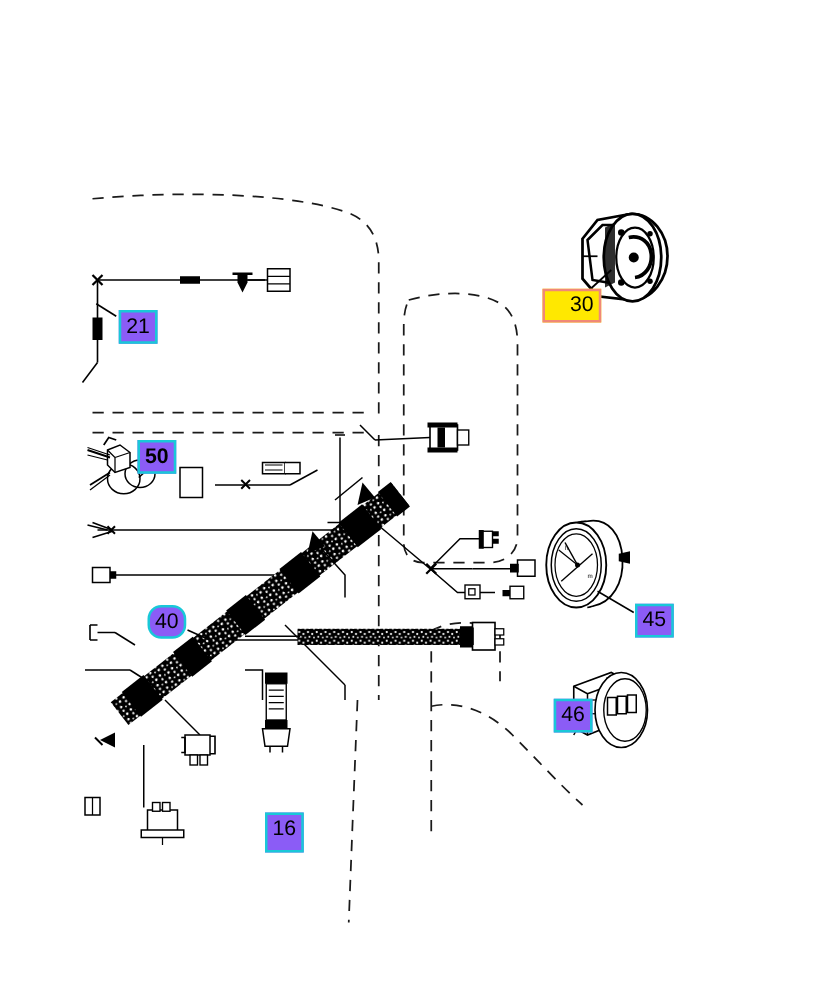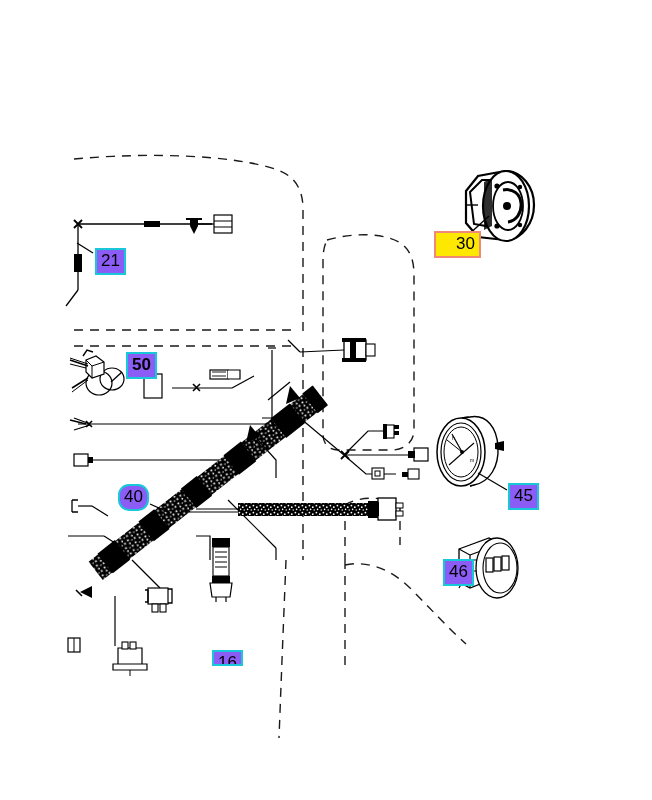--- a/index.html
+++ b/index.html
@@ -300,25 +300,25 @@
 
     <g fill="none" stroke="#000" stroke-width="1.3">
       <path d="M 93,253 L 77,243"></path>
       <path d="M 122,372 L 111,382"></path>
       <path d="M 150,504 L 170,513"></path>
     </g>
   </svg>
 
   <div class="callout-label" style="left:95px; top:248px;">21</div>
 
-  <div class="callout-label bold" style="left:126px; top:352px;">50</div>
+  <div class="callout-label bold" style="left:110px; top:352px;">50</div>
 
   <div class="callout-label" style="left:118px; top:484px;border-radius:11px;">40</div>
 
-  <div class="callout-label clipped" style="left:212px; top:650px; height:16px;">16</div>
+  <div class="callout-label clipped" style="left:212px; top:650px; height:32px;">16</div>
 
   <div class="callout-label highlight" style="left:434px; top:231px;padding-left:20px;">30</div>
 
   <div class="callout-label" style="left:508px; top:483px;">45</div>
 
   <div class="callout-label" style="left:443px; top:559px;">46</div>
 
 </div>
 
 </body></html>

